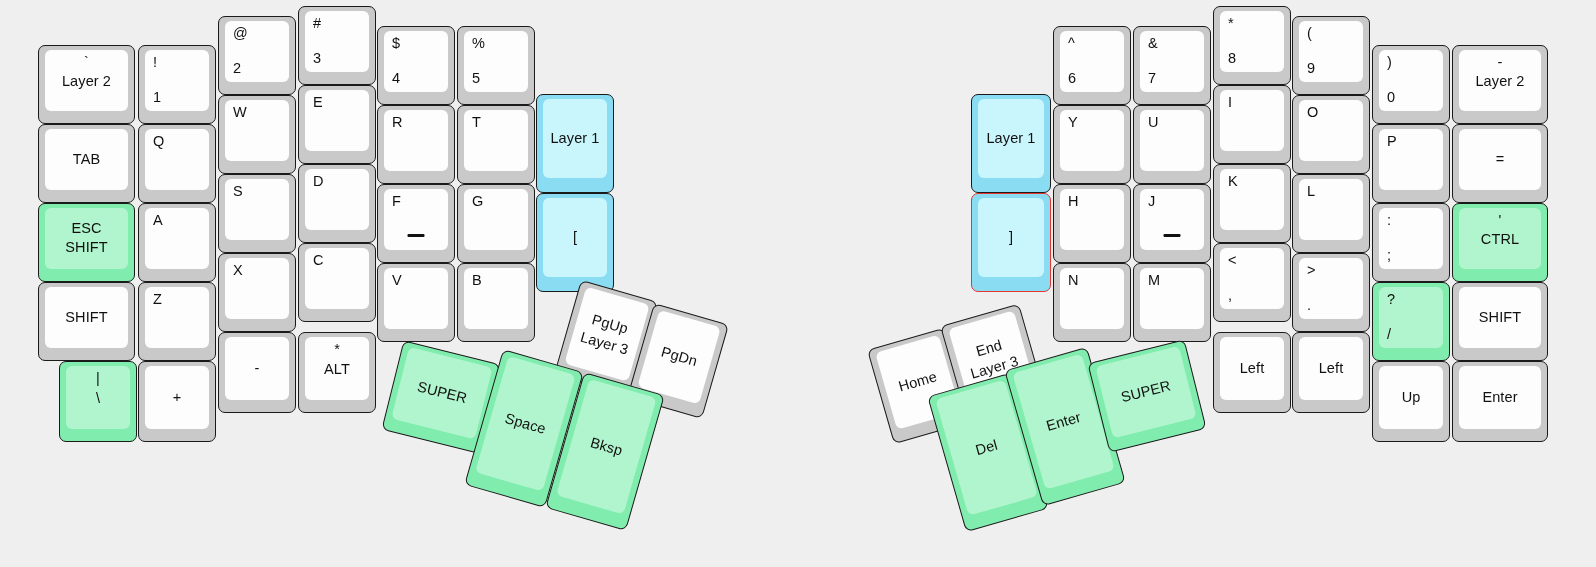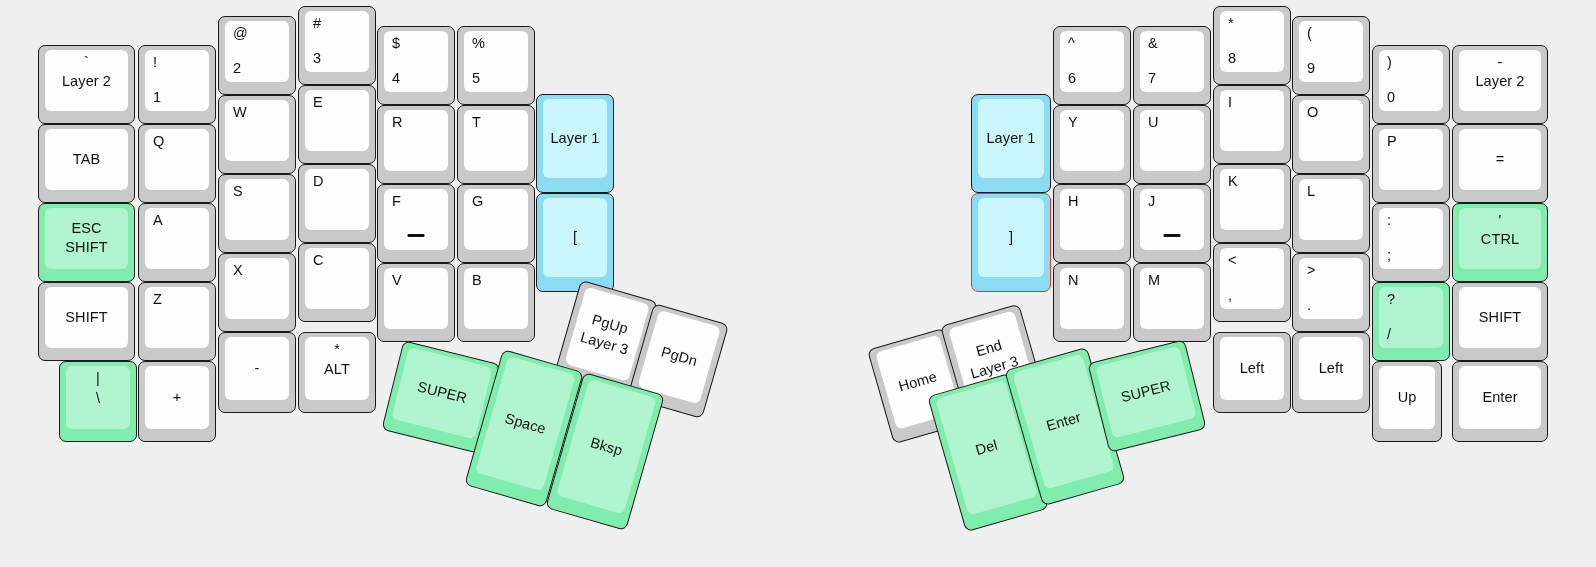--- a/index.html
+++ b/index.html
@@ -417,21 +417,21 @@
           <span class="lg tl">:</span>
           <span class="lg bl">;</span>
         </div>
       </div>
       <div class="key green" style="left: 1372px; top: 282px; width: 78px; height: 79px;">
         <div class="cap">
           <span class="lg tl">?</span>
           <span class="lg bl">/</span>
         </div>
       </div>
-      <div class="key" style="left: 1372px; top: 361px; width: 70px; height: 81px;">
+      <div class="key" style="left: 1372px; top: 361px; width: 78px; height: 81px;">
         <div class="cap">
           <span class="lg cc">Up</span>
         </div>
       </div>
     </div>
     <div>
       <div class="key" style="left: 1452px; top: 45px; width: 96px; height: 79px;">
         <div class="cap">
           <span class="lg tc">-</span>
           <span class="lg cl">Layer 2</span>

